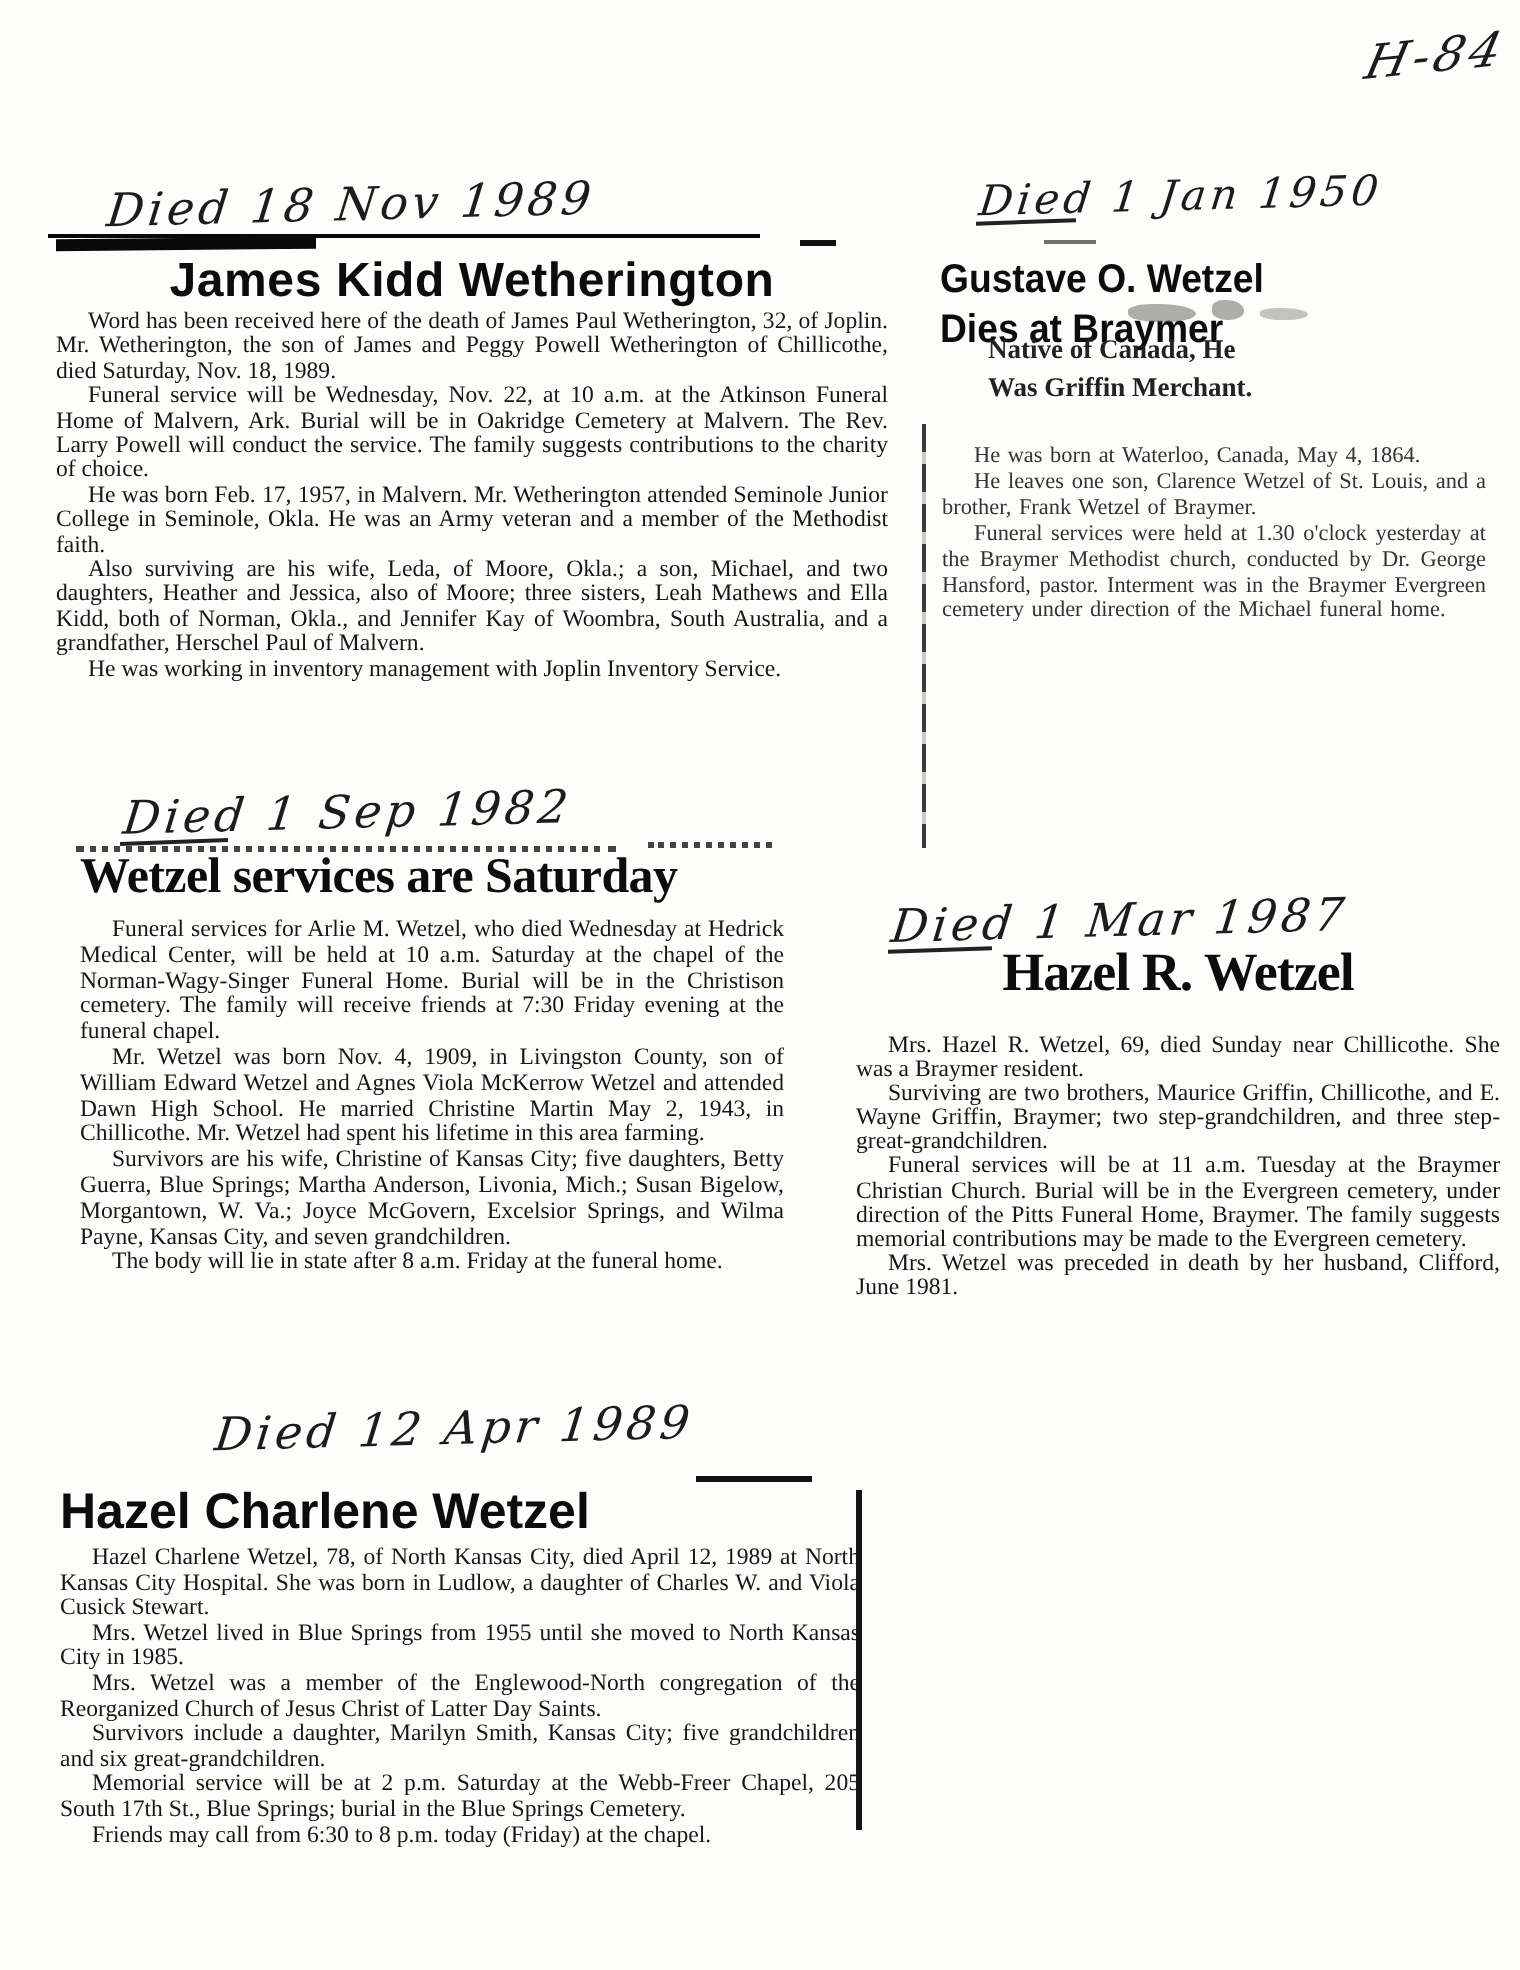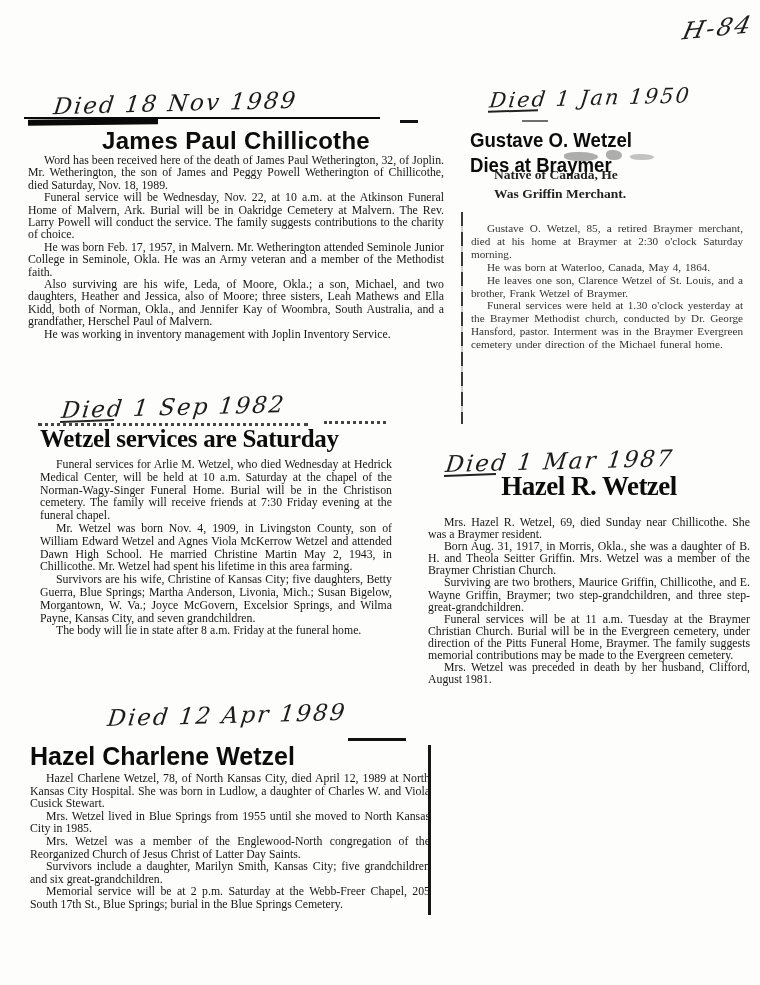--- a/index.html
+++ b/index.html
@@ -37,21 +37,21 @@
 
 <div id="page">
 
   <div class="abs hw" style="left:684px;top:14px;font-size:24px;transform:skewX(-18deg) rotate(-6deg);">H-84</div>
 
   <div class="abs" style="left:28px;top:90px;width:416px;">
     <div class="abs hw" style="left:26px;top:0;font-size:23px;">Died 18 Nov 1989</div>
     <div class="abs rule-thin" style="left:-4px;top:27px;width:356px;"></div>
     <div class="abs rule-wedge" style="left:0;top:29px;width:130px;"></div>
     <div class="abs dash" style="left:372px;top:30px;width:18px;"></div>
-    <h1 class="abs hl-sans" style="left:0;top:37px;width:100%;text-align:center;font-size:24px;letter-spacing:.3px;">James Paul Chillicothe</h1>
+    <h1 class="abs hl-sans" style="left:0;top:37px;width:100%;text-align:center;font-size:24px;letter-spacing:.3px;">James Kidd Wetherington</h1>
     <div class="body" style="left:0;top:64px;width:416px;font-size:11.8px;line-height:12.4px;">
       <p>Word has been received here of the death of James Paul Wetherington, 32, of Joplin. Mr. Wetherington, the son of James and Peggy Powell Wetherington of Chillicothe, died Saturday, Nov. 18, 1989.</p>
       <p>Funeral service will be Wednesday, Nov. 22, at 10 a.m. at the Atkinson Funeral Home of Malvern, Ark. Burial will be in Oakridge Cemetery at Malvern. The Rev. Larry Powell will conduct the service. The family suggests contributions to the charity of choice.</p>
       <p>He was born Feb. 17, 1957, in Malvern. Mr. Wetherington attended Seminole Junior College in Seminole, Okla. He was an Army veteran and a member of the Methodist faith.</p>
       <p>Also surviving are his wife, Leda, of Moore, Okla.; a son, Michael, and two daughters, Heather and Jessica, also of Moore; three sisters, Leah Mathews and Ella Kidd, both of Norman, Okla., and Jennifer Kay of Woombra, South Australia, and a grandfather, Herschel Paul of Malvern.</p>
       <p>He was working in inventory management with Joplin Inventory Service.</p>
     </div>
   </div>
 
   <div class="abs" style="left:462px;top:86px;width:287px;">
@@ -64,21 +64,20 @@
     </div>
     <div class="smudge" style="left:102px;top:66px;width:34px;height:9px;"></div>
     <div class="smudge" style="left:144px;top:64px;width:16px;height:10px;"></div>
     <div class="smudge" style="left:168px;top:68px;width:24px;height:6px;opacity:.4;"></div>
     <div class="abs subhead" style="left:32px;top:79px;font-size:13.5px;line-height:19px;">
       <div>Native of Canada, He</div>
       <div>Was Griffin Merchant.</div>
     </div>
     <div class="abs v-rule-light" style="left:-1px;top:126px;height:212px;"></div>
     <div class="body" style="left:9px;top:136px;width:272px;font-size:11.2px;line-height:12.9px;word-spacing:1px;color:#333;">
-      <p>Gustave O. Wetzel, 85, a retired Braymer merchant, died at his home at Braymer at 2:30 o'clock Saturday morning.</p>
       <p>He was born at Waterloo, Canada, May 4, 1864.</p>
       <p>He leaves one son, Clarence Wetzel of St. Louis, and a brother, Frank Wetzel of Braymer.</p>
       <p>Funeral services were held at 1.30 o'clock yesterday at the Braymer Methodist church, conducted by Dr. George Hansford, pastor. Interment was in the Braymer Evergreen cemetery under direction of the Michael funeral home.</p>
     </div>
   </div>
 
   <div class="abs" style="left:38px;top:394px;width:354px;">
     <div class="abs hw" style="left:24px;top:0;font-size:23px;">Died 1 Sep 1982</div>
     <div class="hw-underline" style="left:22px;top:26px;width:54px;"></div>
     <div class="abs dotted-rule" style="left:0;top:29px;width:270px;"></div>
@@ -91,35 +90,35 @@
       <p>The body will lie in state after 8 a.m. Friday at the funeral home.</p>
     </div>
   </div>
 
   <div class="abs" style="left:428px;top:448px;width:322px;">
     <div class="abs hw" style="left:18px;top:0;font-size:23px;">Died 1 Mar 1987</div>
     <div class="hw-underline" style="left:16px;top:26px;width:52px;"></div>
     <h1 class="abs hl-serif" style="left:0;top:23px;width:100%;text-align:center;font-size:27px;letter-spacing:-.5px;">Hazel R. Wetzel</h1>
     <div class="body" style="left:0;top:68px;width:322px;font-size:11.8px;line-height:12.1px;">
       <p>Mrs. Hazel R. Wetzel, 69, died Sunday near Chillicothe. She was a Braymer resident.</p>
-      <p>Born Aug. 31, 1917, in Morris, Okla., she was a daughter of B. H. and Theola Seitter Griffin. Mrs. Wetzel was a member of the Braymer Christian Church.</p>
       <p>Surviving are two brothers, Maurice Griffin, Chillicothe, and E. Wayne Griffin, Braymer; two step-grandchildren, and three step-great-grandchildren.</p>
       <p>Funeral services will be at 11 a.m. Tuesday at the Braymer Christian Church. Burial will be in the Evergreen cemetery, under direction of the Pitts Funeral Home, Braymer. The family suggests memorial contributions may be made to the Evergreen cemetery.</p>
-      <p>Mrs. Wetzel was preceded in death by her husband, Clifford, August 1981.</p>
+      <p>Mrs. Wetzel was preceded in death by her husband, Clifford, June 1981.</p>
     </div>
   </div>
 
   <div class="abs" style="left:30px;top:702px;width:400px;">
     <div class="abs hw" style="left:78px;top:0;font-size:23px;">Died 12 Apr 1989</div>
     <div class="abs dash" style="left:318px;top:36px;width:58px;"></div>
     <h1 class="abs hl-sans" style="left:0;top:40px;width:100%;font-size:25px;">Hazel Charlene Wetzel</h1>
     <div class="body" style="left:0;top:70px;width:400px;font-size:11.8px;line-height:12.6px;">
       <p>Hazel Charlene Wetzel, 78, of North Kansas City, died April 12, 1989 at North Kansas City Hospital. She was born in Ludlow, a daughter of Charles W. and Viola Cusick Stewart.</p>
       <p>Mrs. Wetzel lived in Blue Springs from 1955 until she moved to North Kansas City in 1985.</p>
       <p>Mrs. Wetzel was a member of the Englewood-North congregation of the Reorganized Church of Jesus Christ of Latter Day Saints.</p>
       <p>Survivors include a daughter, Marilyn Smith, Kansas City; five grandchildren and six great-grandchildren.</p>
       <p>Memorial service will be at 2 p.m. Saturday at the Webb-Freer Chapel, 205 South 17th St., Blue Springs; burial in the Blue Springs Cemetery.</p>
+      <p>Friends may call from 6:30 to 8 p.m. today (Friday) at the chapel.</p>
     </div>
   </div>
 
   <div class="abs v-rule" style="left:428px;top:745px;height:170px;"></div>
 
 </div>
 
 </body></html>

